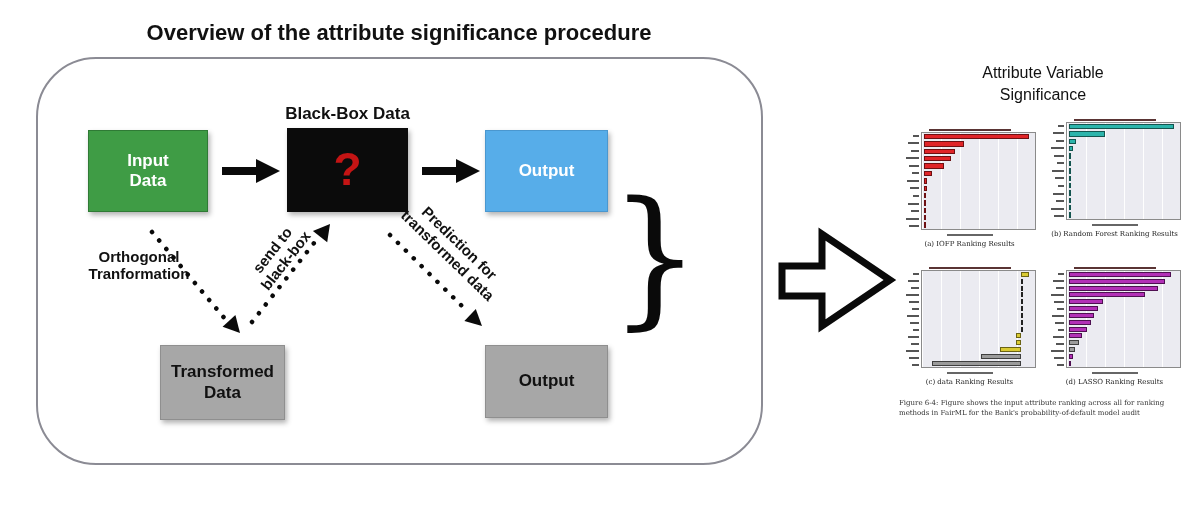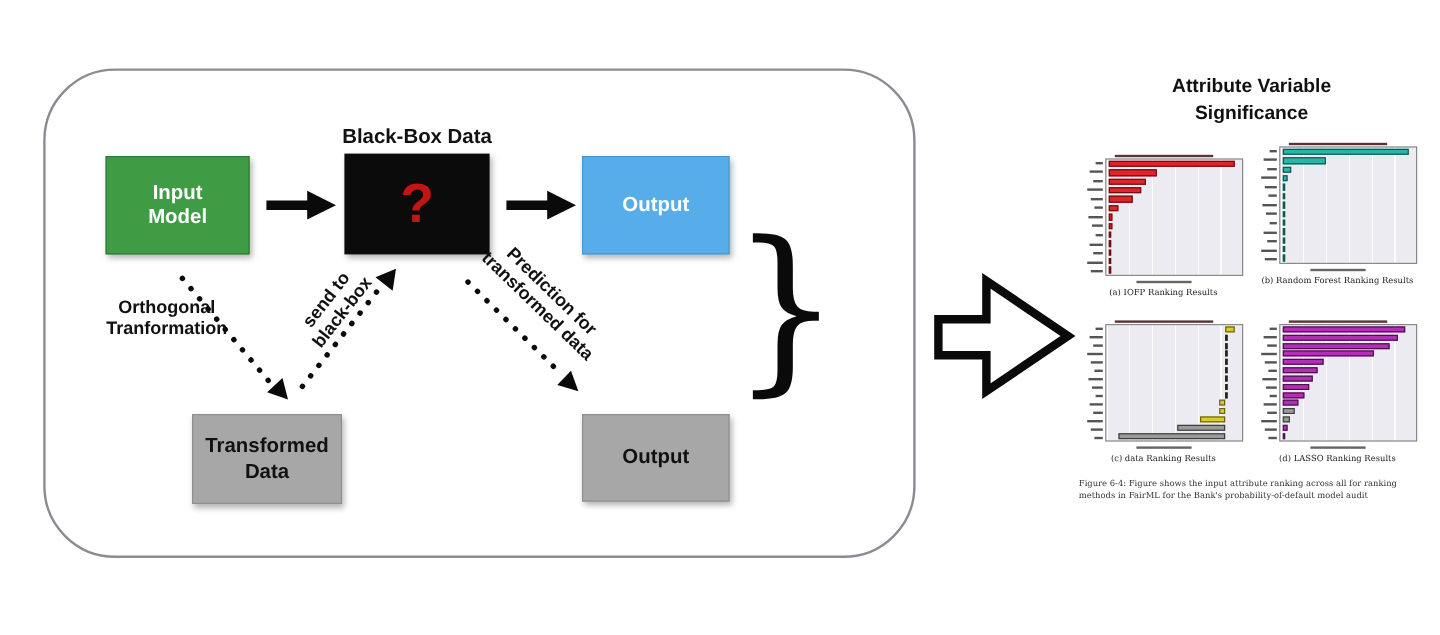--- a/index.html
+++ b/index.html
@@ -52,21 +52,21 @@
 
   
   #arrows { left:0; top:0; pointer-events:none; }
 
   
   #big-arrow { left:772px; top:222px; }
 
   
   #fig { left:893px; top:62px; width:300px; height:400px; }
   #fig-title { position:absolute; left:0; top:0; width:100%; text-align:center;
-               font-size:16px; font-weight:bold; color:#111; white-space:pre-line;
+               font-size:16px; font-weight:normal; color:#111; white-space:pre-line;
                line-height:1.35; }
   .mc-cell { position:absolute; width:137px; }
   #cell-a { left:8px;   top:62px; }
   #cell-b { left:153px; top:52px; }
   #cell-c { left:8px;   top:200px; }
   #cell-d { left:153px; top:200px; }
   .mc-titlebar { height:7px; display:flex; justify-content:center; align-items:flex-end; }
   .mc-titlebar > div { width:82px; height:2px; background:#5a3434; }
   .mc-body { display:flex; margin-top:1px; }
   .mc-gutter { width:20px; height:98px; display:flex; flex-direction:column;
@@ -84,28 +84,29 @@
                 font-size:7px; color:#222; white-space:nowrap; }
   #fig-caption { position:absolute; left:6px; top:336px; width:290px;
                  font-family:"DejaVu Serif", serif; font-size:7px; line-height:1.45;
                  color:#333; }
 </style>
 </head>
 <body>
 
 <div id="stage">
 
+  <div id="main-title" class="abs">Overview of the attribute significance procedure</div>
 
   <div id="flow-frame" class="abs"></div>
 
   <div id="blackbox-title" class="abs">Black-Box Data</div>
 
   <div id="box-input" class="node abs">
     <span style="white-space:pre-line">Input
-Model</span>
+Data</span>
   </div>
 
   <div id="box-black" class="node abs">
     <span class="q">?</span>
   </div>
 
   <div id="box-output-top" class="node abs">
     <span>Output</span>
   </div>
 

